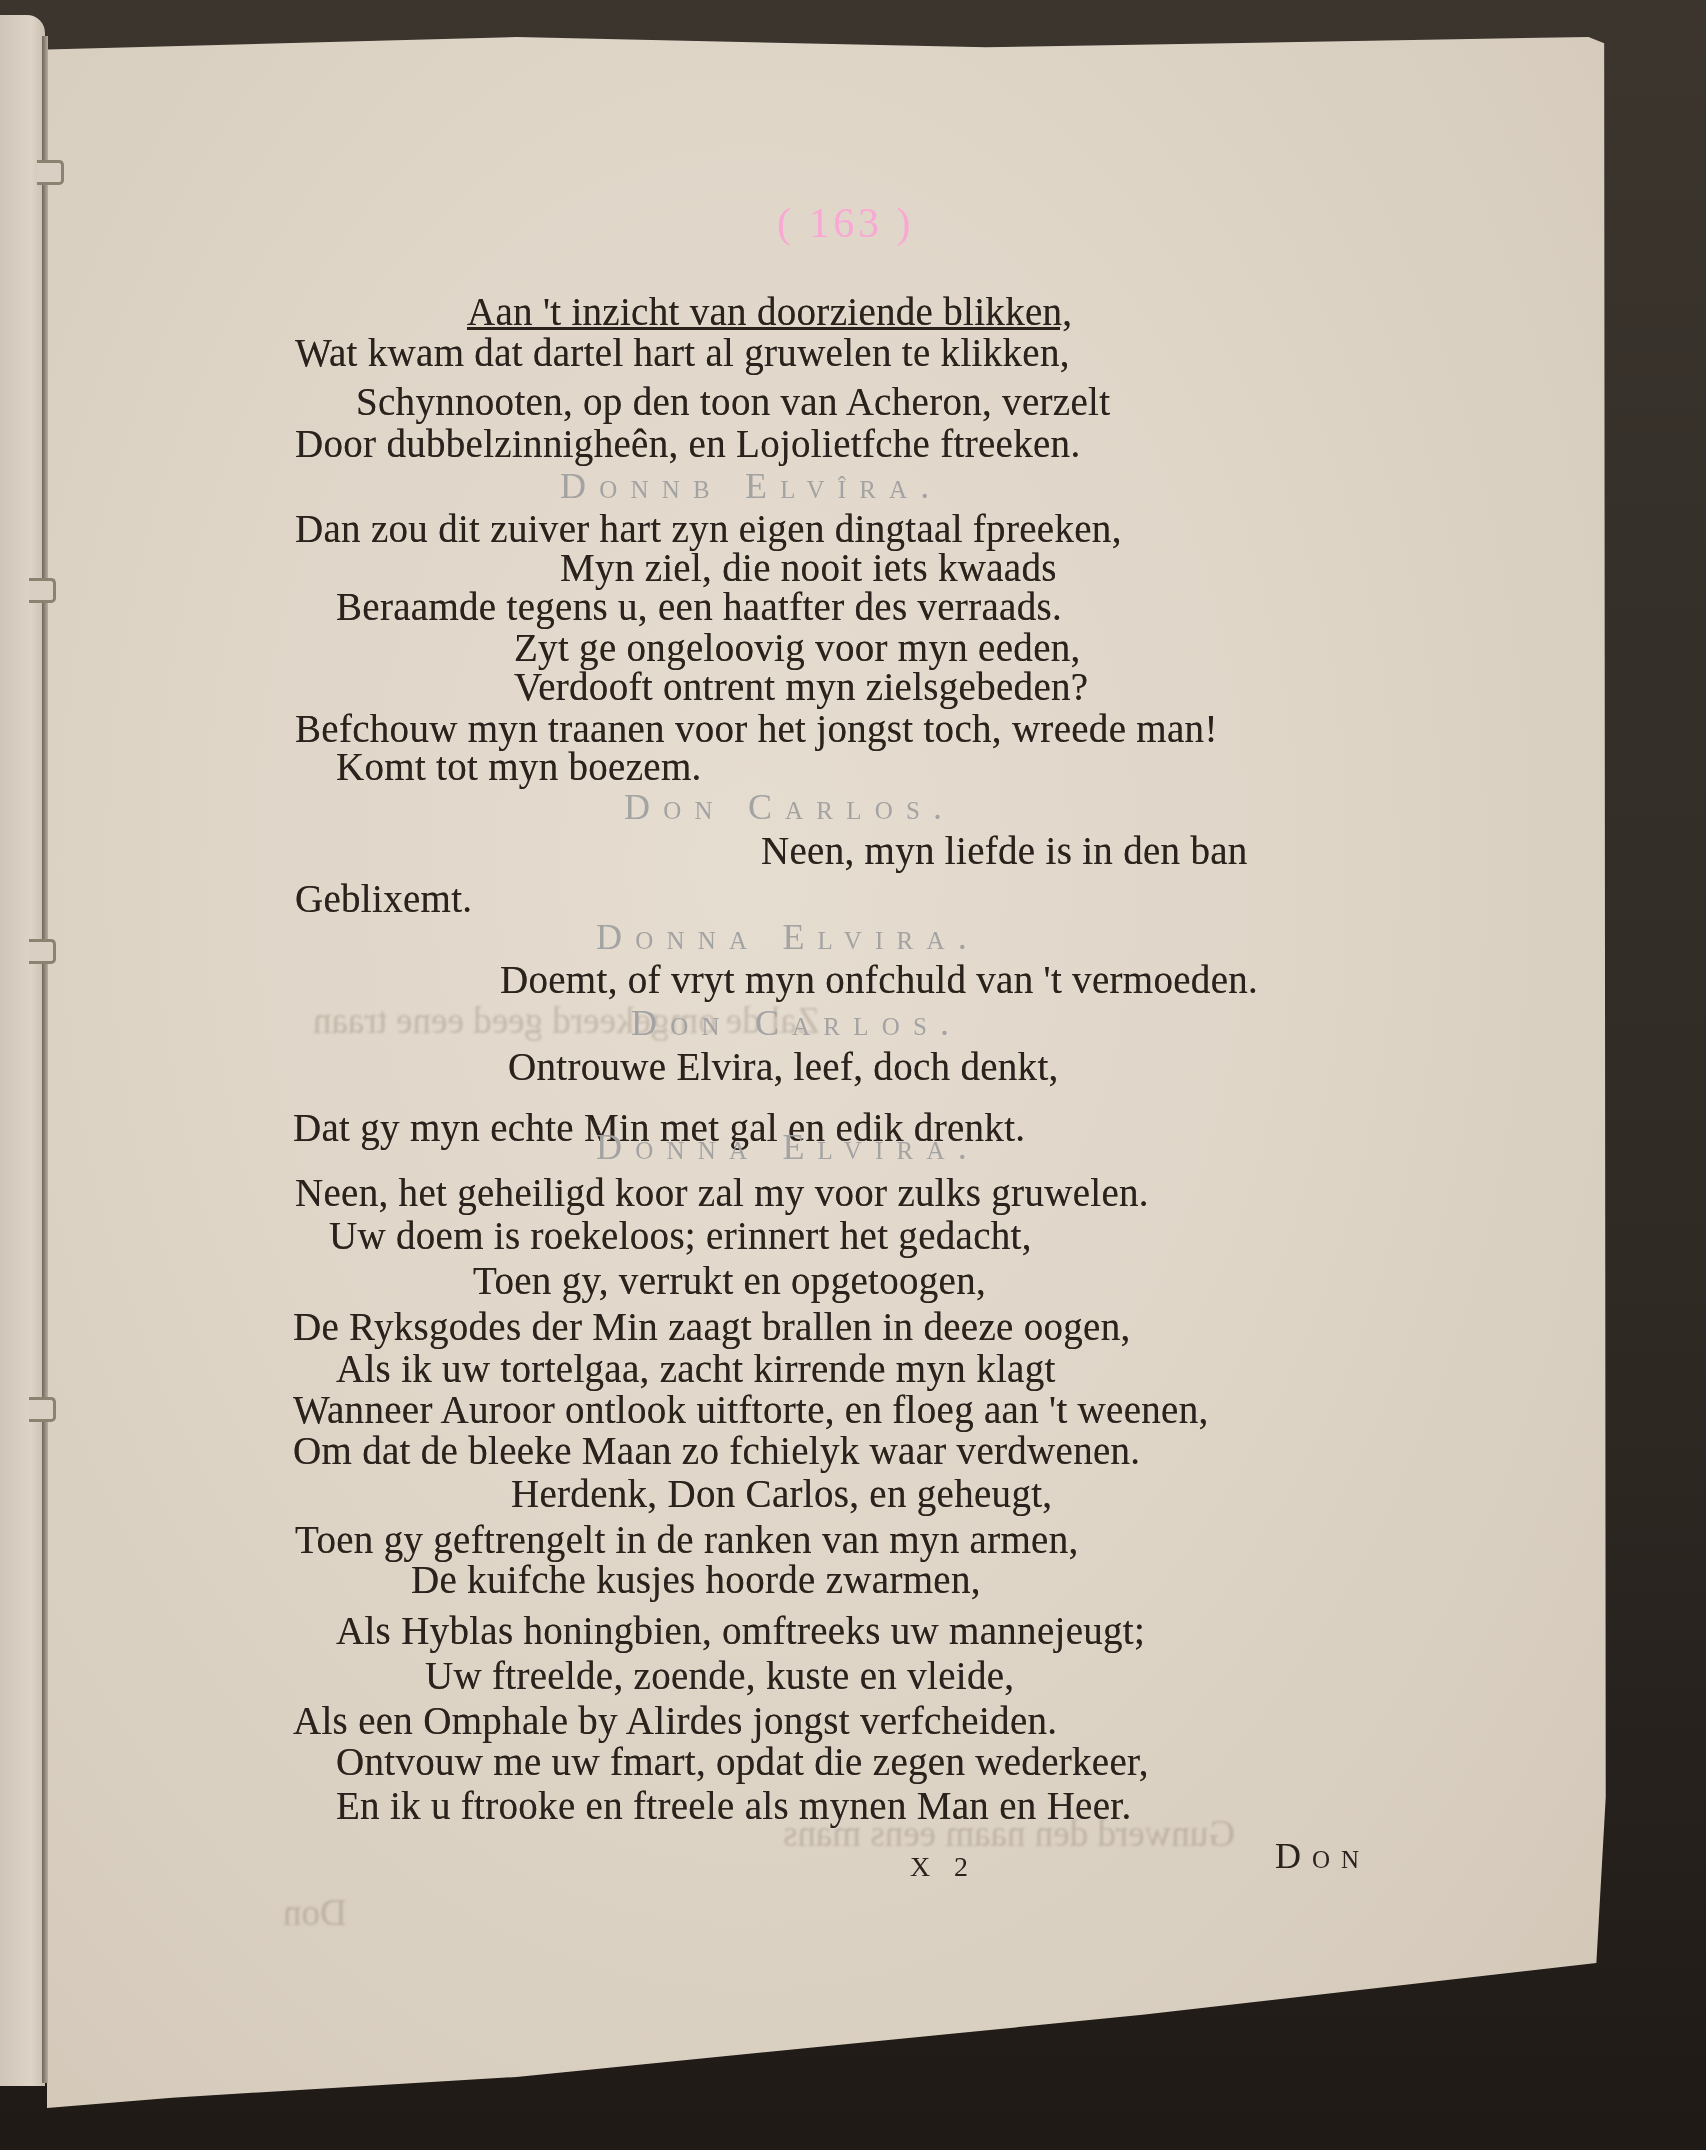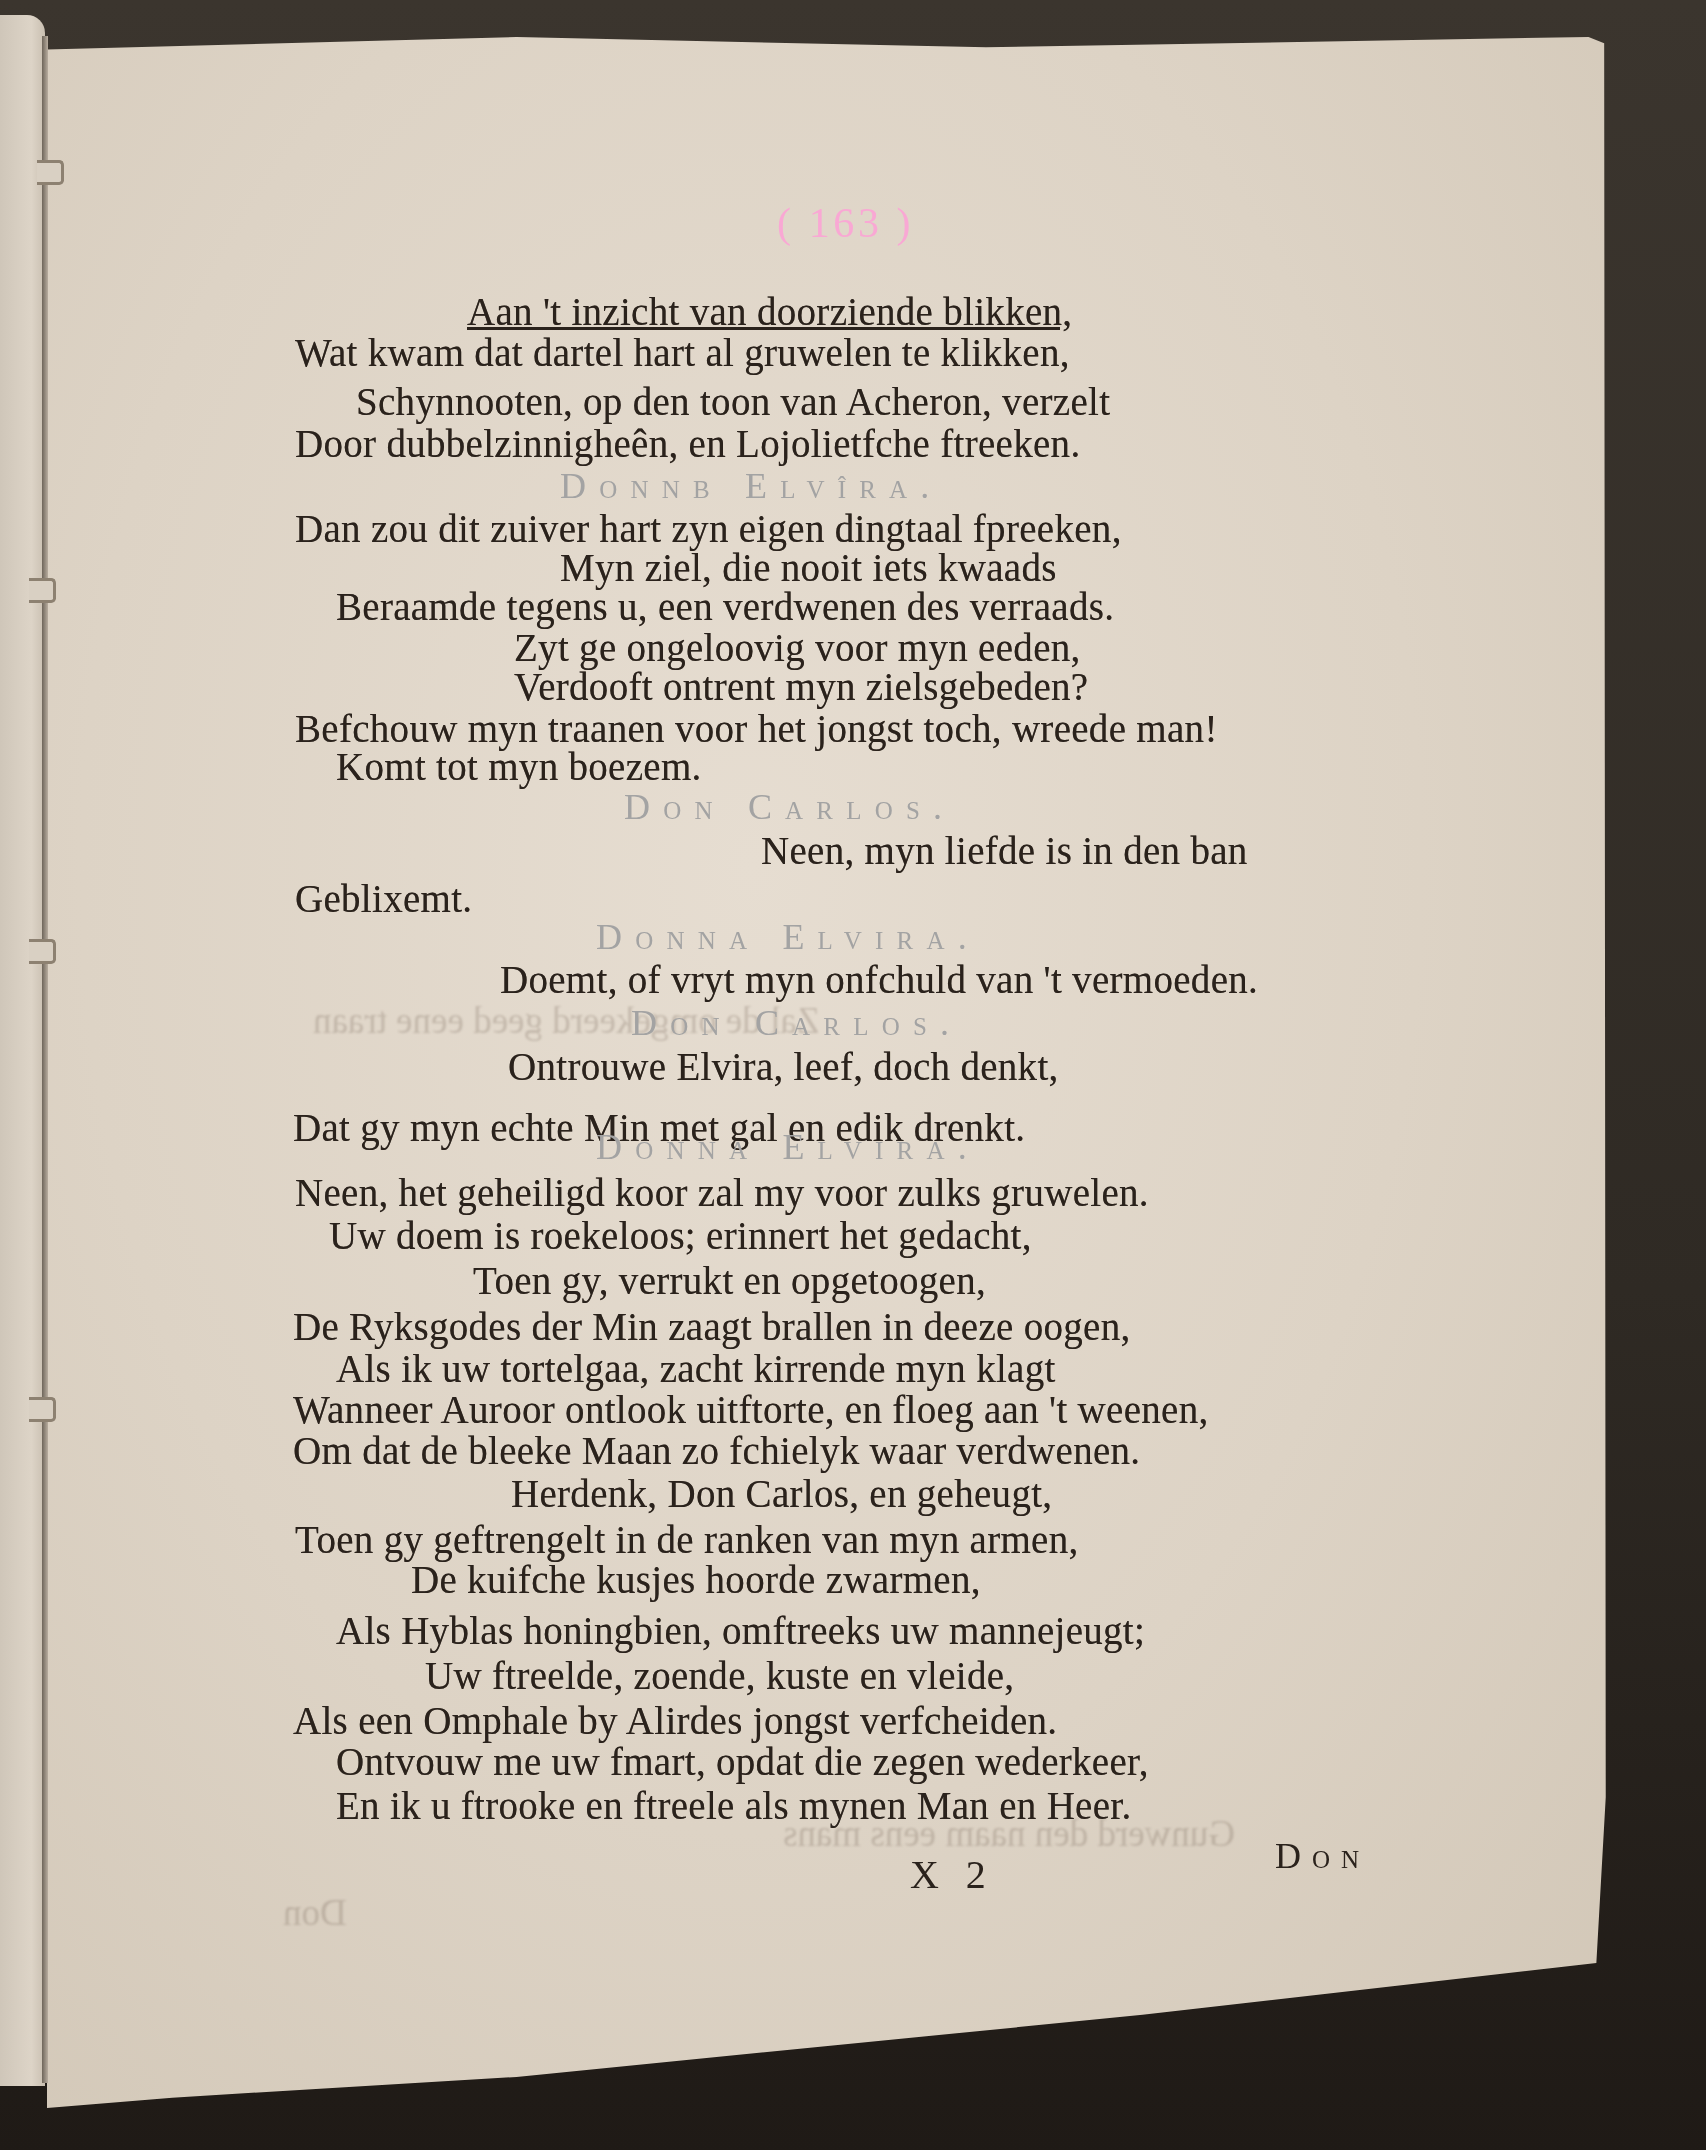--- a/index.html
+++ b/index.html
@@ -37,21 +37,21 @@
       font-size: 39px; color: #2a221c; letter-spacing: 0.3px;
       text-shadow: 0 0 0.6px rgba(40,30,20,0.6);
     }
     .speaker {
       position: absolute; white-space: nowrap;
       font-size: 36px; color: #a3a3a3; letter-spacing: 13.2px;
       font-variant: small-caps;
     }
     .header { position: absolute; white-space: nowrap; font-size: 42px; color: #f9a8d4; letter-spacing: 3.6px; }
     .catch { position: absolute; white-space: nowrap; font-size: 36px; color: #2a221c; letter-spacing: 11px; font-variant: small-caps; }
-    .signature { position: absolute; white-space: nowrap; font-size: 40px; color: #2a221c; letter-spacing: 8.4px; }
+    .signature { position: absolute; white-space: nowrap; font-size: 28px; color: #2a221c; letter-spacing: 8.4px; }
     .showthrough {
       position: absolute; white-space: nowrap; font-size: 37px;
       color: rgba(90,75,60,0.22); transform: scaleX(-1); filter: blur(0.9px);
     }
   </style>
 </head>
 <body>
 
 <div class="bg-top"></div>
 <div class="left-page"></div>
@@ -71,21 +71,21 @@
 <div class="header" style="left:777px; top:199px;">( 163 )</div>
 
 <div id="text-layer">
     <div class="line" style="left: 467px; top: 289px; text-decoration: underline;">Aan 't inzicht van doorziende blikken,</div>
     <div class="line" style="left: 295px; top: 330px;">Wat kwam dat dartel hart al gruwelen te klikken,</div>
     <div class="line" style="left: 356px; top: 379px;">Schynnooten, op den toon van Acheron, verzelt</div>
     <div class="line" style="left: 295px; top: 421px;">Door dubbelzinnigheên, en Lojolietfche ftreeken.</div>
     <div class="speaker" style="left: 560px; top: 465px;">Donnb Elvîra.</div>
     <div class="line" style="left: 295px; top: 506px;">Dan zou dit zuiver hart zyn eigen dingtaal fpreeken,</div>
     <div class="line" style="left: 560px; top: 545px;">Myn ziel, die nooit iets kwaads</div>
-    <div class="line" style="left: 336px; top: 584px;">Beraamde tegens u, een verdwenen des verraads.</div>
+    <div class="line" style="left: 336px; top: 584px;">Beraamde tegens u, een haatfter des verraads.</div>
     <div class="line" style="left: 514px; top: 625px;">Zyt ge ongeloovig voor myn eeden,</div>
     <div class="line" style="left: 514px; top: 664px;">Verdooft ontrent myn zielsgebeden?</div>
     <div class="line" style="left: 295px; top: 706px;">Befchouw myn traanen voor het jongst toch, wreede man!</div>
     <div class="line" style="left: 336px; top: 744px;">Komt tot myn boezem.</div>
     <div class="speaker" style="left: 624px; top: 786px;">Don Carlos.</div>
     <div class="line" style="left: 761px; top: 828px;">Neen, myn liefde is in den ban</div>
     <div class="line" style="left: 295px; top: 876px;">Geblixemt.</div>
     <div class="speaker" style="left: 596px; top: 916px;">Donna Elvira.</div>
     <div class="line" style="left: 500px; top: 957px;">Doemt, of vryt myn onfchuld van 't vermoeden.</div>
     <div class="speaker" style="left: 631px; top: 1002px;">Don Carlos.</div>

